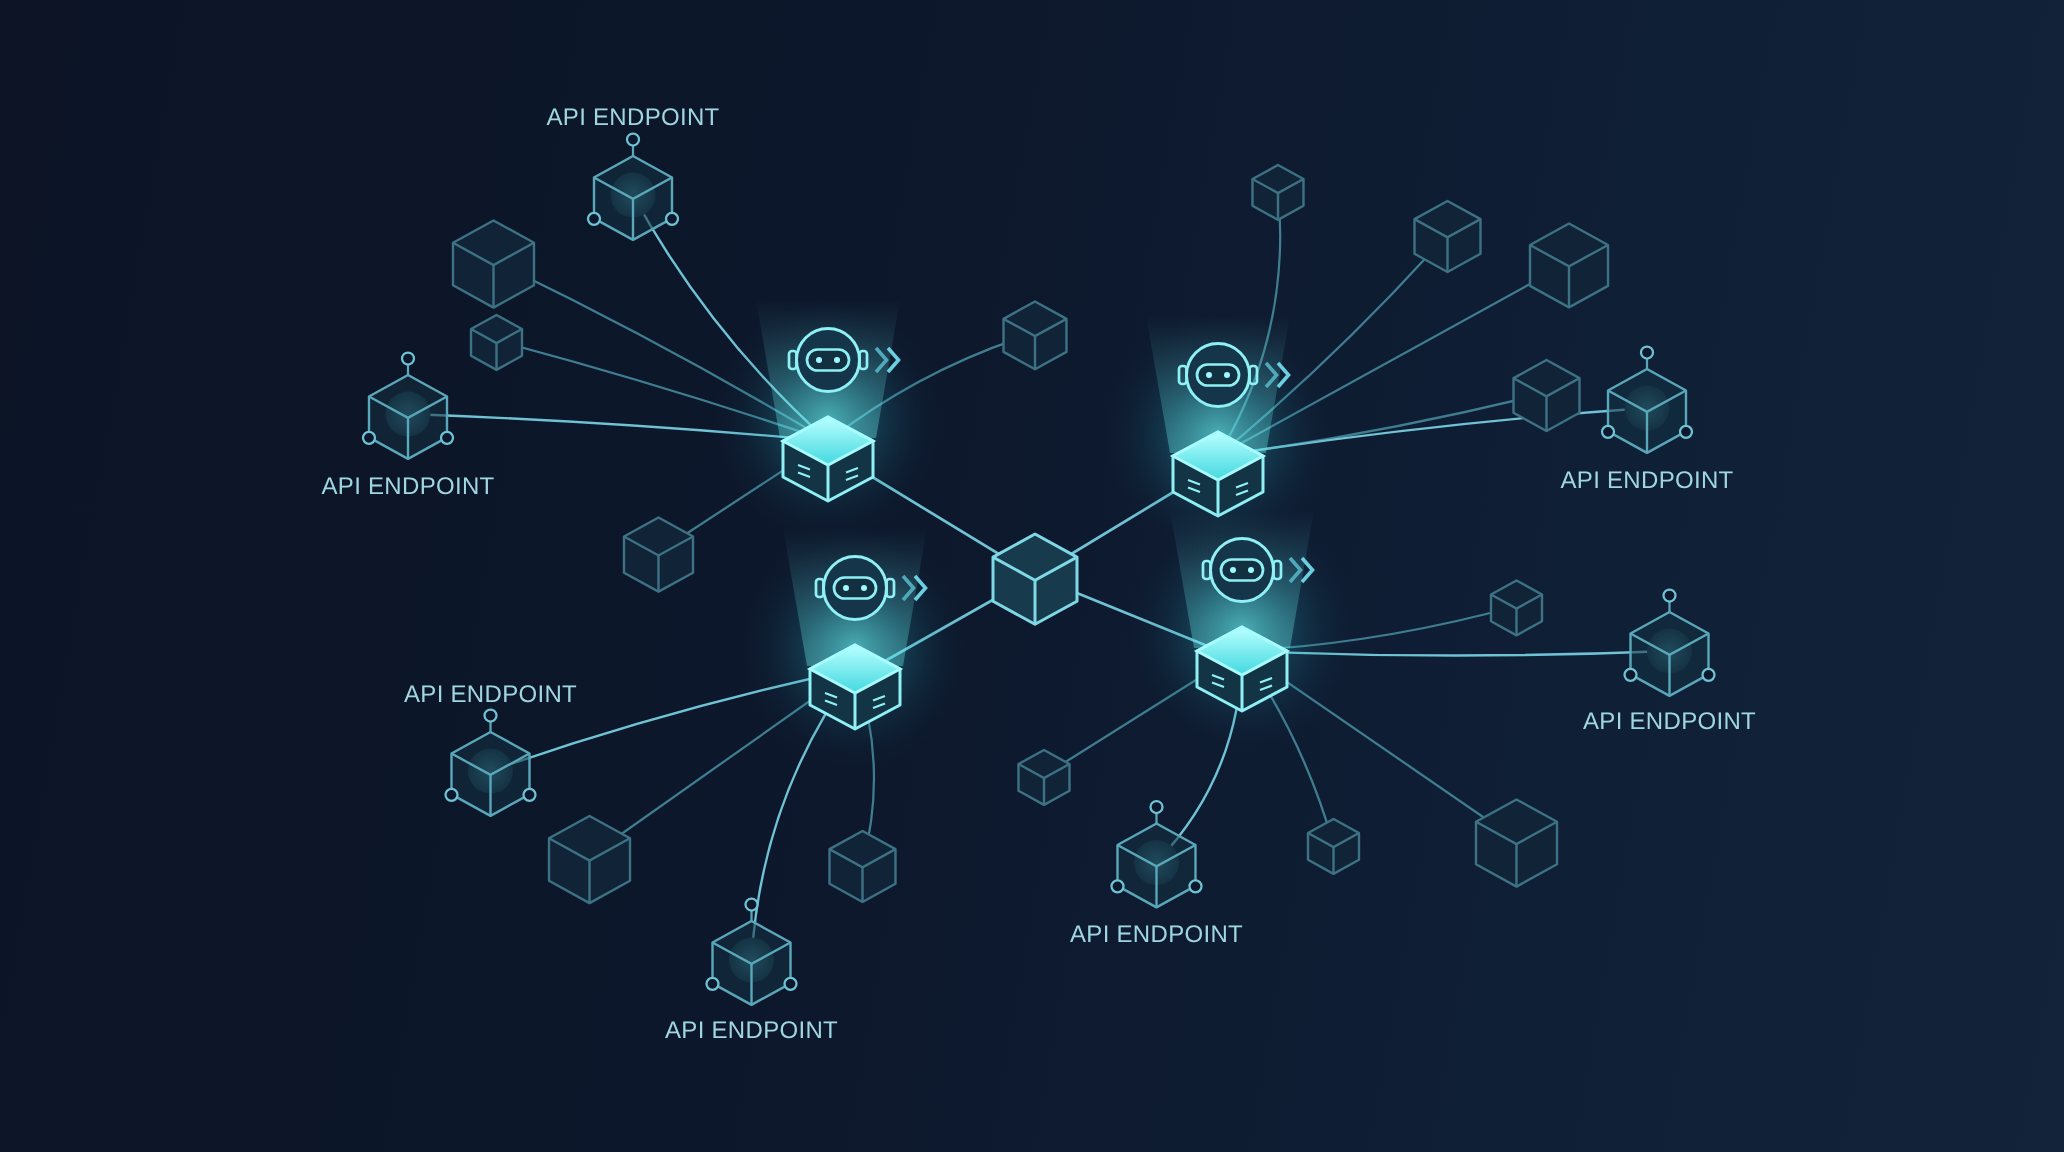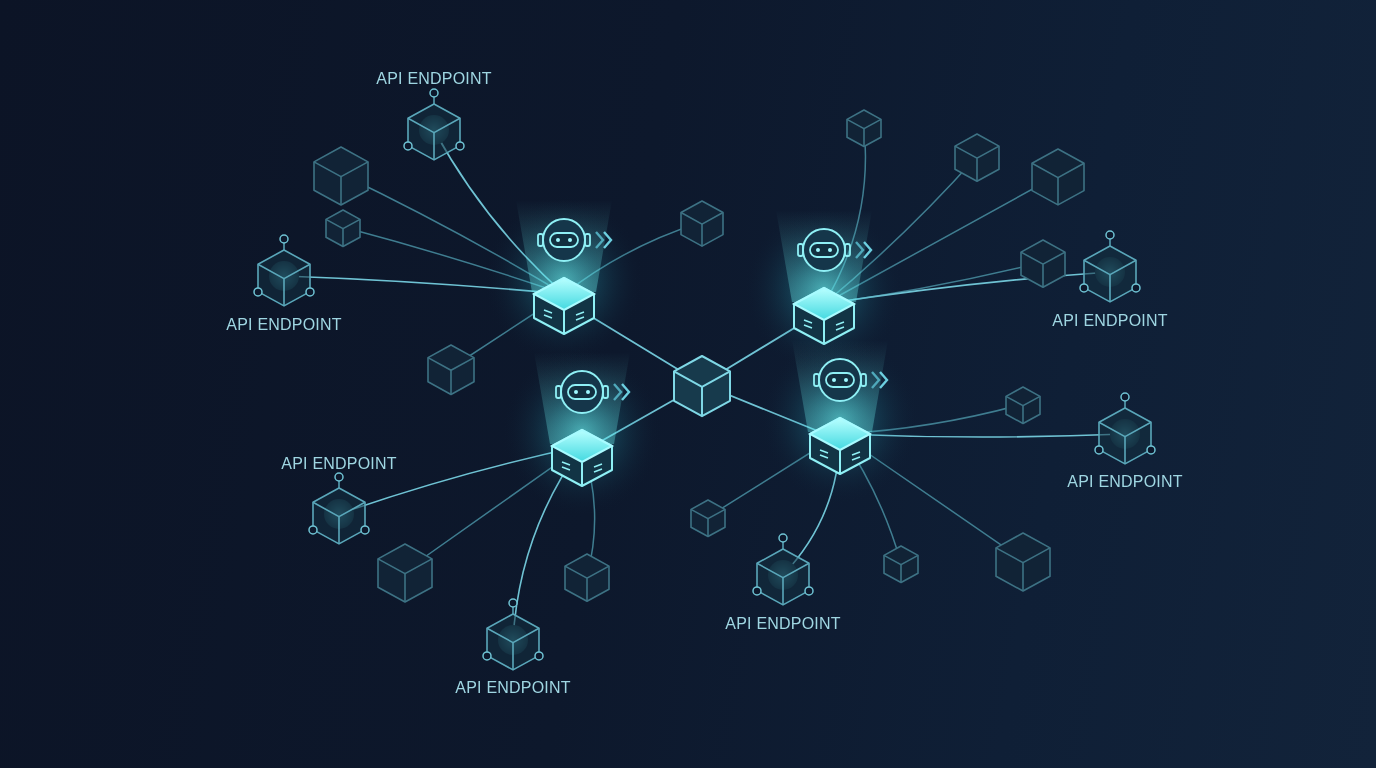--- a/index.html
+++ b/index.html
@@ -2,21 +2,21 @@
 <html><head>
 <meta charset="utf-8">
 <style>
   html, body { margin: 0; padding: 0; }
   body {
     width: 1376px; height: 768px; overflow: hidden;
     background: linear-gradient(100deg, #0c1426 0%, #0d182c 45%, #0f1f36 75%, #12233a 100%);
     font-family: "Liberation Sans", "DejaVu Sans", sans-serif;
     position: relative;
   }
-  #stage { position: absolute; left: 12px; top: 0; width: 1185px; height: 768px; }
+  #stage { position: absolute; left: 0; top: 0; width: 1185px; height: 768px; }
   .label {
     position: absolute; color: #9fd6e2; font-size: 16px; letter-spacing: 0.2px;
     white-space: nowrap; transform: translateX(-50%);
   }
 </style>
 </head>
 <body>
 
 <div id="stage">
   <svg id="net" width="1376" height="768" viewBox="0 0 1376 768">

